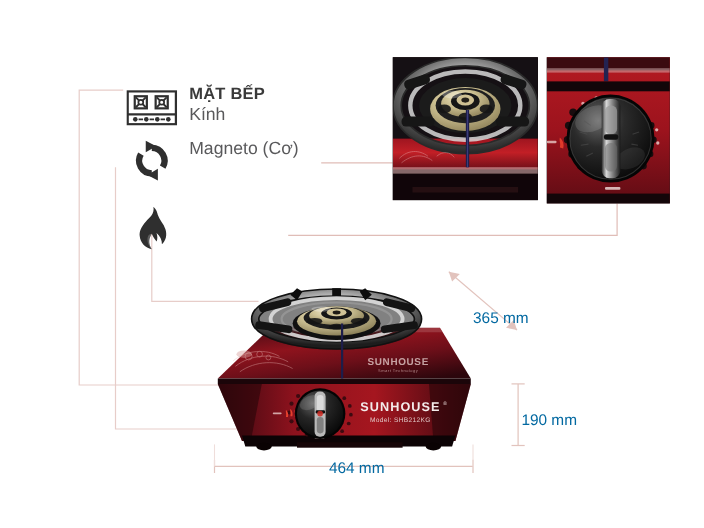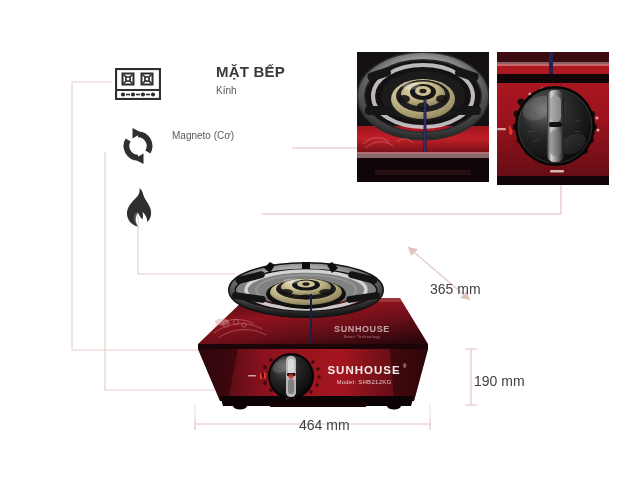--- a/index.html
+++ b/index.html
@@ -24,33 +24,33 @@
     width: 52px; height: 44px;
     display: flex; align-items: center; justify-content: center;
     flex: 0 0 52px;
   }
   .feat-text { padding-left: 8px; padding-top: 1px; }
   .feat-title {
     font-size: 15px; font-weight: bold; color: #3a3a3a;
     letter-spacing: .2px; line-height: 17px; white-space: nowrap;
   }
   .feat-sub {
-    font-size: 10px; color: #59595b; line-height: 19px;
+    font-size: 16px; color: #59595b; line-height: 19px;
     white-space: nowrap; margin-top: 1px;
   }
 
-  #feat-0 { left: 112px; top: 62px; gap: 44px; }
+  #feat-0 { left: 112px; top: 76px; }
   #feat-1 { left: 112px; top: 124px; }
   #feat-2 { left: 112px; top: 186px; }
 
   
   .dim-label {
     position: absolute;
     font-size: 14px;
-    color: #404040;
+    color: #0369a1;
     white-space: nowrap;
   }
   #dim-depth { left: 430px; top: 281px; }
   #dim-height { left: 474px; top: 373px; }
   #dim-width  { left: 299px; top: 417px; }
 
   
   .inset {
     position: absolute;
     overflow: hidden;

